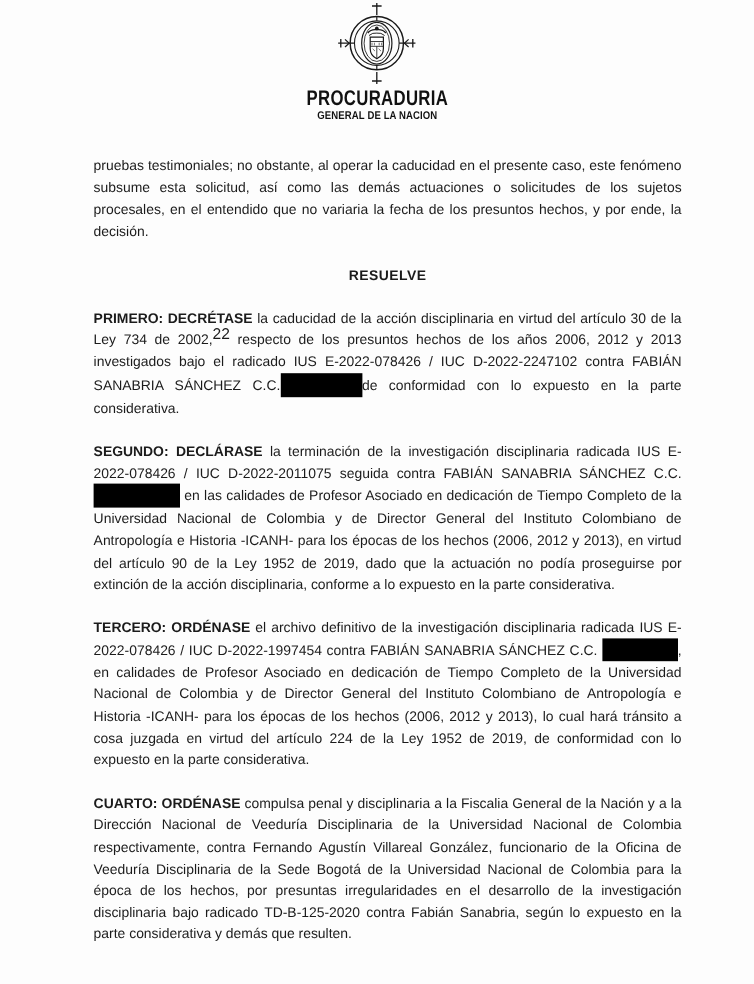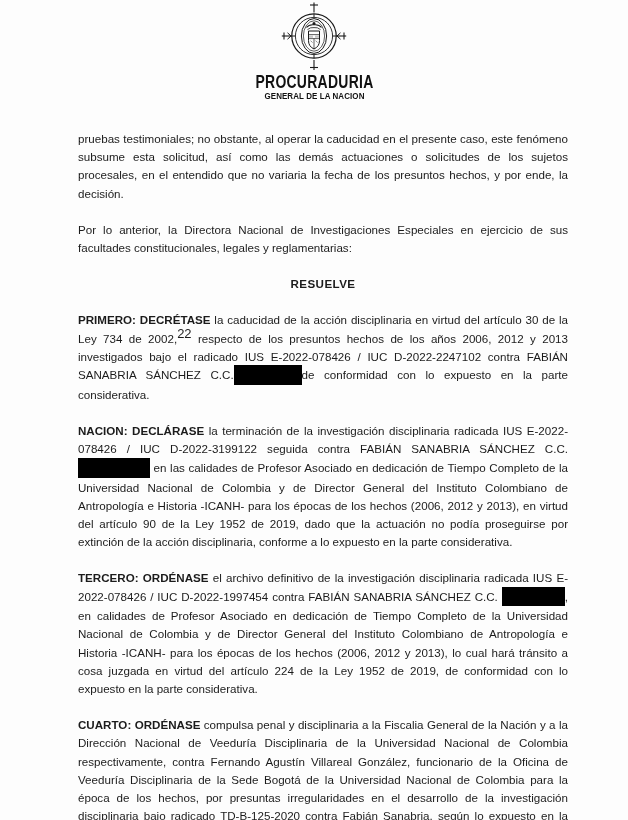--- a/index.html
+++ b/index.html
@@ -177,30 +177,29 @@
     <div class="wordmark">
       <span class="wordmark-main">PROCURADURIA</span>
       <span class="wordmark-sub">GENERAL DE LA NACION</span>
     </div>
   </div>
 
   <div class="doc-body">
 
     <p class="para">pruebas testimoniales; no obstante, al operar la caducidad en el presente caso, este fenómeno subsume esta solicitud, así como las demás actuaciones o solicitudes de los sujetos procesales, en el entendido que no variaria la fecha de los presuntos hechos, y por ende, la decisión.</p>
 
-    <p class="para spacer-gap">Por lo anterior, la Directora Nacional de Investigaciones Especiales en ejercicio de sus facultades constitucionales, legales y reglamentarias:</p>
 
     <p class="para center spacer-gap">RESUELVE</p>
 
     <p class="para spacer-gap">
       <span class="lead">PRIMERO: DECRÉTASE</span><span> la caducidad de la acción disciplinaria en virtud del artículo 30 de la Ley 734 de 2002,</span><sup class="fn">22</sup><span> respecto de los presuntos hechos de los años 2006, 2012 y 2013 investigados bajo el radicado IUS E-2022-078426 / IUC D-2022-2247102 contra FABIÁN SANABRIA SÁNCHEZ C.C.</span><span class="redaction r1"></span><span>de conformidad con lo expuesto en la parte considerativa.</span>
     </p>
 
     <p class="para spacer-gap">
-      <span class="lead">NACION: DECLÁRASE</span><span> la terminación de la investigación disciplinaria radicada IUS E-2022-078426 / IUC D-2022-3199122 seguida contra FABIÁN SANABRIA SÁNCHEZ C.C.</span>
+      <span class="lead">SEGUNDO: DECLÁRASE</span><span> la terminación de la investigación disciplinaria radicada IUS E-2022-078426 / IUC D-2022-2011075 seguida contra FABIÁN SANABRIA SÁNCHEZ C.C.</span>
       <span class="redaction r2"></span>
       <span>en las calidades de Profesor Asociado en dedicación de Tiempo Completo de la Universidad Nacional de Colombia y de Director General del Instituto Colombiano de Antropología e Historia -ICANH- para los épocas de los hechos (2006, 2012 y 2013), en virtud del artículo 90 de la Ley 1952 de 2019, dado que la actuación no podía proseguirse por extinción de la acción disciplinaria, conforme a lo expuesto en la parte considerativa.</span>
     </p>
 
     <p class="para spacer-gap">
       <span class="lead">TERCERO: ORDÉNASE</span><span> el archivo definitivo de la investigación disciplinaria radicada IUS E-2022-078426 / IUC D-2022-1997454 contra FABIÁN SANABRIA SÁNCHEZ C.C.</span>
       <span class="redaction r3"></span><span>, en calidades de Profesor Asociado en dedicación de Tiempo Completo de la Universidad Nacional de Colombia y de Director General del Instituto Colombiano de Antropología e Historia -ICANH- para los épocas de los hechos (2006, 2012 y 2013), lo cual hará tránsito a cosa juzgada en virtud del artículo 224 de la Ley 1952 de 2019, de conformidad con lo expuesto en la parte considerativa.</span>
     </p>
 
     <p class="para spacer-gap">

